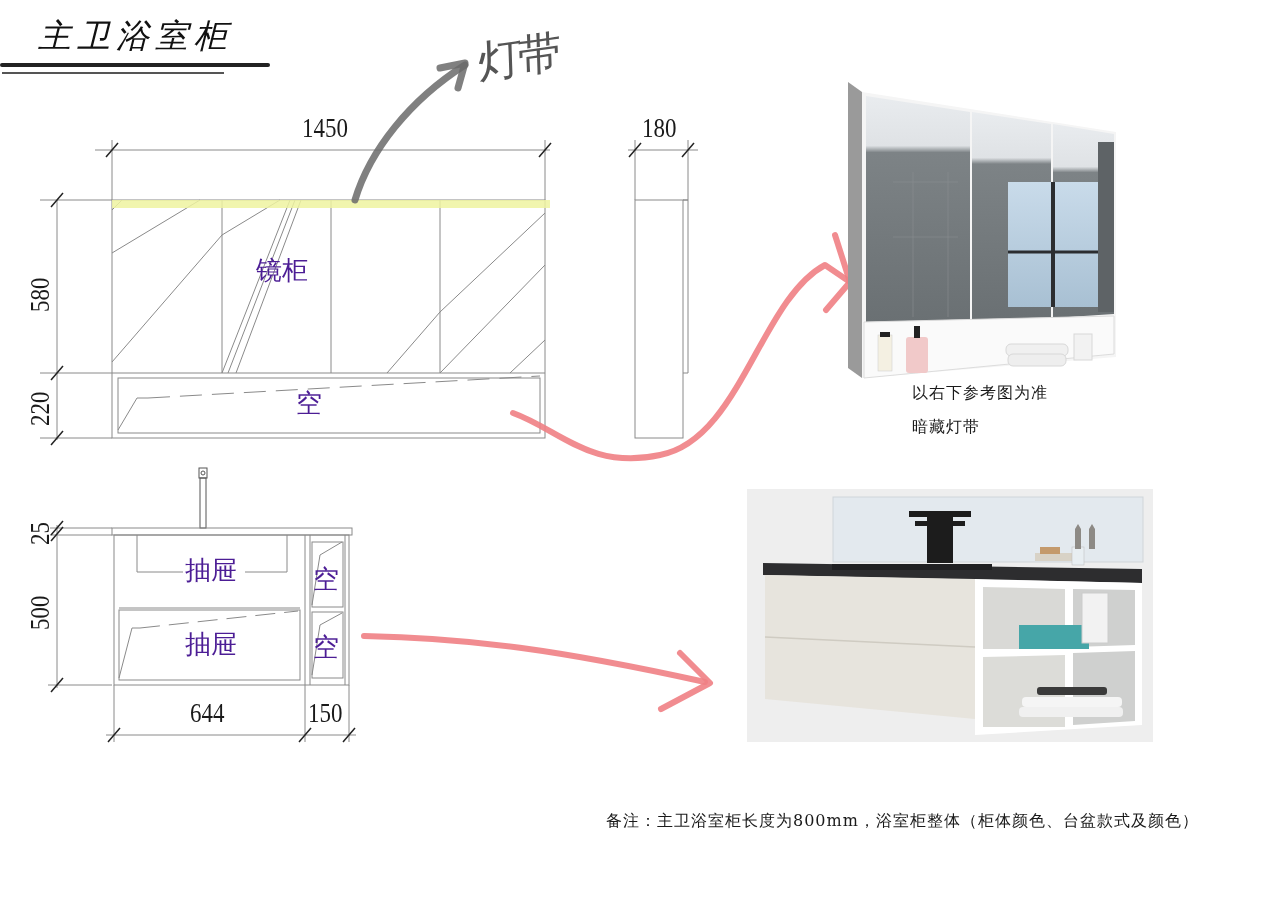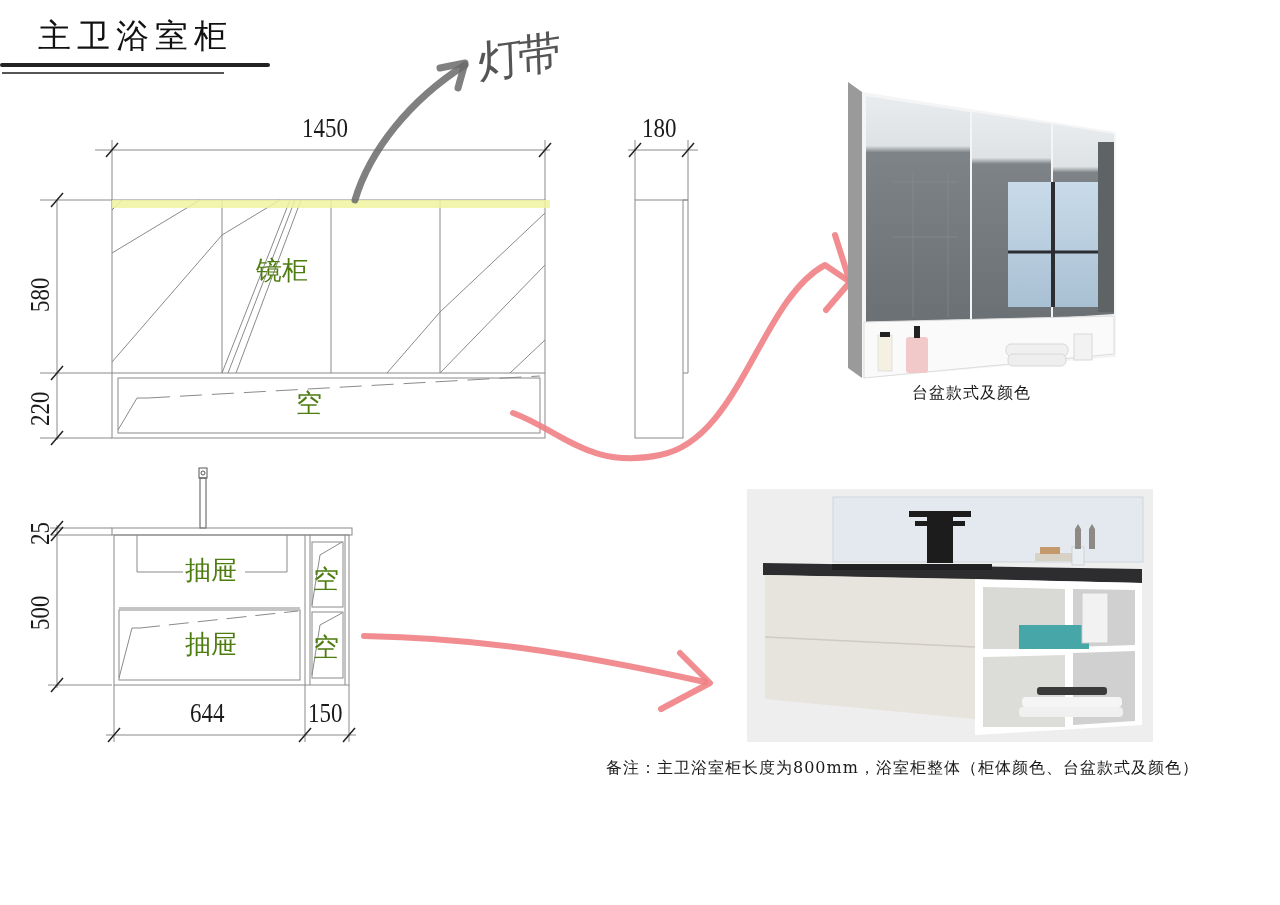--- a/index.html
+++ b/index.html
@@ -1,25 +1,25 @@
 <!DOCTYPE html>
 <html><head>
   <meta charset="utf-8">
   <style>
     html, body { margin: 0; padding: 0; background: #ffffff; }
     body { width: 1280px; height: 905px; position: relative; overflow: hidden;
            font-family: "DejaVu Serif", "Liberation Serif", serif; color: #1a1a1a; }
     .abs { position: absolute; }
     #drawing { position: absolute; left: 0; top: 0; width: 1280px; height: 905px; }
-    .title { left: 38px; top: 14px; font-size: 33px; letter-spacing: 6px; font-weight: normal; color: #111; }
+    .title { left: 38px; top: 14px; font-size: 33px; letter-spacing: 6px; font-weight: normal; color: #111; font-style: italic; }
     .title-rule1 { left: 0; top: 63px; width: 270px; height: 4px; background: #222; border-radius: 2px; }
     .title-rule2 { left: 2px; top: 72px; width: 222px; height: 2px; background: #555; }
     .dim { font-family: "Liberation Serif", "DejaVu Serif", serif; font-size: 28px; color: #1a1a1a; transform: scaleX(0.82); transform-origin: left top; }
     .dimv { font-family: "Liberation Serif", "DejaVu Serif", serif; font-size: 28px; color: #1a1a1a; transform: rotate(-90deg) scaleX(0.82); transform-origin: left top; }
-    .lbl { font-size: 26px; color: #4d7c0f; }
+    .lbl { font-size: 26px; color: #4c1d95; }
     .hand { font-family: "DejaVu Sans", sans-serif; font-size: 44px; color: #555; transform: rotate(-8deg) skewX(-6deg); letter-spacing: -4px; }
     .note { font-size: 16px; line-height: 34px; color: #1a1a1a; letter-spacing: 1px; }
     .photo { border-radius: 0; overflow: hidden; }
     
     .mc { left: 848px; top: 82px; width: 268px; height: 300px; }
     
     .vp { left: 747px; top: 489px; width: 406px; height: 253px; background: #efefef; }
   </style>
 </head>
 <body>
@@ -187,21 +187,22 @@
     <rect x="32" y="250" width="10" height="5" fill="#222"></rect>
     <rect x="58" y="255" width="22" height="36" fill="#f1c9c9" rx="3"></rect>
     <rect x="66" y="244" width="6" height="12" fill="#222"></rect>
     <rect x="158" y="262" width="62" height="12" fill="#f0f0f0" rx="5" stroke="#d8d8d8"></rect>
     <rect x="160" y="272" width="58" height="12" fill="#eeeeee" rx="5" stroke="#d8d8d8"></rect>
     <rect x="226" y="252" width="18" height="26" fill="#f2f2f2" stroke="#d8d8d8"></rect>
   </svg>
 </div>
 
 <div class="abs note" style="left:912px; top:376px;">
-  <div>台盆款式及颜色</div>
+  <div>以右下参考图为准</div>
+  <div>暗藏灯带</div>
 </div>
 
 <div class="abs photo vp">
   <svg width="406" height="253" viewBox="0 0 406 253">
     <rect x="0" y="0" width="406" height="253" fill="#eeeeee"></rect>
 
     <rect x="86" y="8" width="310" height="65" fill="#e3e9ee" stroke="#d0d5d9"></rect>
 
     <rect x="162" y="22" width="62" height="6" fill="#1c1c1c"></rect>
     <rect x="180" y="24" width="26" height="50" fill="#1c1c1c"></rect>
@@ -226,15 +227,15 @@
     <polygon points="236,168 318,166 318,238 236,238" fill="#dcdcd8"></polygon>
     <polygon points="326,164 388,162 388,232 326,236" fill="#cfd0cf"></polygon>
     <rect x="272" y="136" width="70" height="24" fill="#46a6a8"></rect>
     <rect x="335" y="104" width="26" height="50" fill="#f2f2f2" stroke="#ccc"></rect>
     <rect x="275" y="208" width="100" height="10" fill="#f5f5f5" rx="4"></rect>
     <rect x="272" y="218" width="104" height="10" fill="#f0f0f0" rx="4"></rect>
     <rect x="290" y="198" width="70" height="8" fill="#3a3a3a" rx="3"></rect>
   </svg>
 </div>
 
-<div class="abs note" style="left:606px; top:751px;">
+<div class="abs note" style="left:606px; top:804px;">
   <div>备注：主卫浴室柜长度为800mm，浴室柜整体（柜体颜色、台盆款式及颜色）</div>
 </div>
 
 </body></html>

